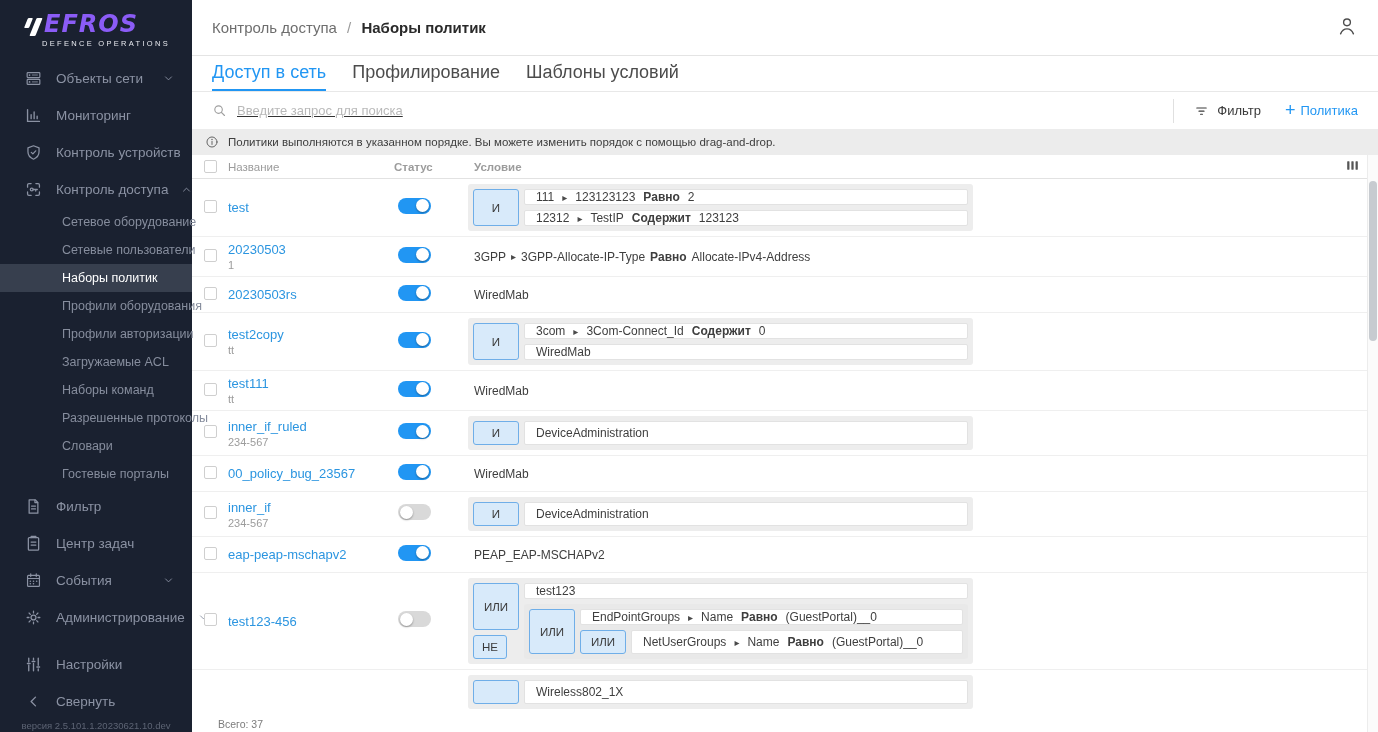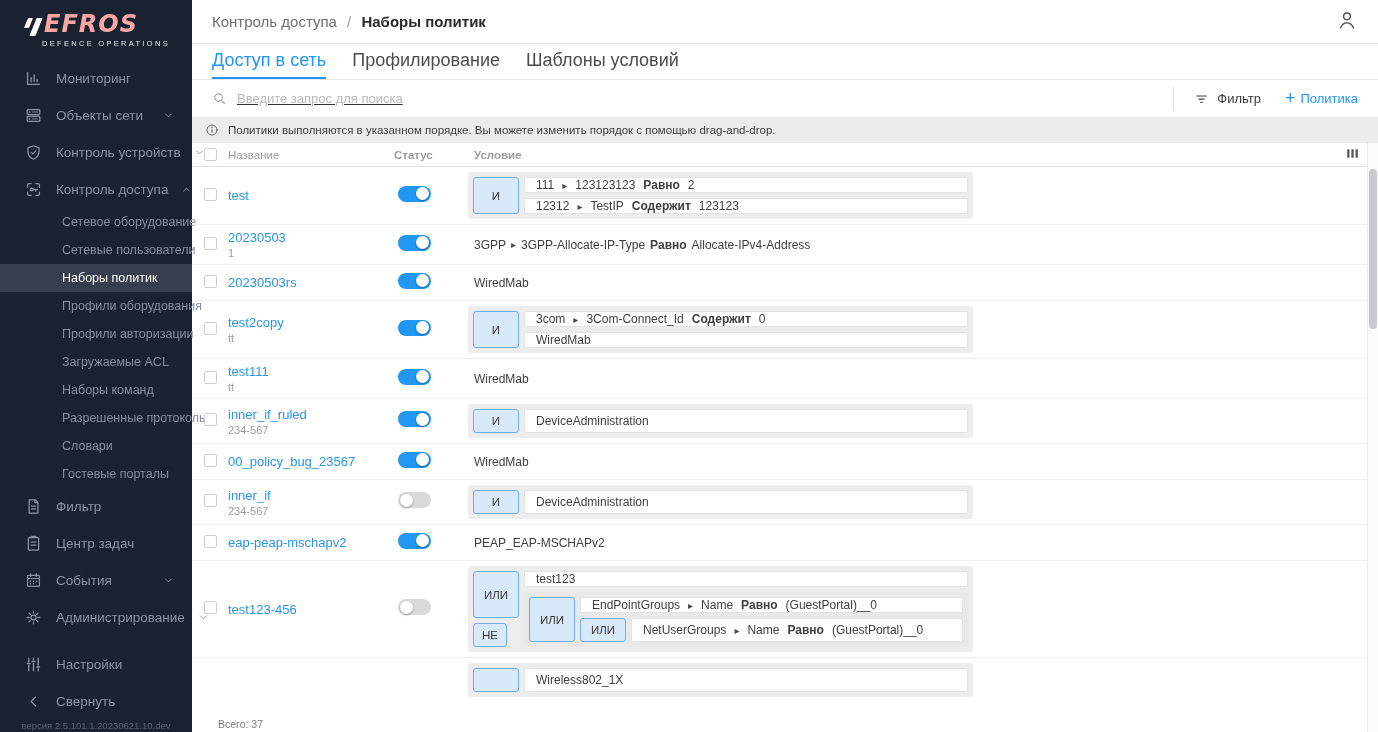--- a/index.html
+++ b/index.html
@@ -9,39 +9,39 @@
 
   .app { display:flex; width:1378px; height:732px; }
 
   
   .sidebar { width:192px; flex-shrink:0; background:#1a2130; display:flex; flex-direction:column; }
   .logo { padding:12px 0 4px 26px; }
   .logo-row { display:flex; align-items:flex-end; gap:2px; }
   .lm { background:#fff; transform:skewX(-22deg); display:inline-block; border-radius:1px; }
   .lm1 { width:5px; height:10px; margin-bottom:8px; }
   .lm2 { width:6px; height:18px; margin-right:3px; }
-  .logo-text { color:#fca5a5; font-size:24px; font-weight:bold; font-style:italic; letter-spacing:1px; line-height:1; font-family:"DejaVu Sans", sans-serif; }
+  .logo-text { color:#8b5cf6; font-size:24px; font-weight:bold; font-style:italic; letter-spacing:1px; line-height:1; font-family:"DejaVu Sans", sans-serif; }
   .logo-sub { color:#e8eaef; font-size:7.5px; letter-spacing:2.3px; margin-top:3px; padding-left:16px; white-space:nowrap; }
   .side-nav { display:flex; flex-direction:column; margin-top:8px; }
   .side-item { display:flex; align-items:center; gap:13px; height:37px; padding:0 18px 0 24px; color:#8b92a3; font-size:13.5px; cursor:pointer; }
   .side-item.gap-top { margin-top:10px; }
   .side-item .icon { width:19px; height:19px; flex-shrink:0; }
   .side-item .icon svg { width:19px; height:19px; }
   .side-label { white-space:nowrap; }
   .chev { margin-left:auto; width:11px !important; height:11px !important; }
   .chev svg { width:11px !important; height:11px !important; }
   .side-sub { display:flex; flex-direction:column; }
   .side-sub-item { height:28px; display:flex; align-items:center; padding-left:62px; font-size:12.5px; color:#868d9d; cursor:pointer; white-space:nowrap; }
   .side-sub-item.active { background:#373f4e; color:#ffffff; }
   .version { margin-top:auto; text-align:center; color:#5d6474; font-size:9.5px; padding-bottom:9px; }
 
   
   .main { flex:1; display:flex; flex-direction:column; min-width:0; position:relative; }
 
-  .topbar { height:44px; flex-shrink:0; border-bottom:1px solid #e4e4e4; display:flex; align-items:center; justify-content:space-between; padding:0 20px; }
+  .topbar { height:56px; flex-shrink:0; border-bottom:1px solid #e4e4e4; display:flex; align-items:center; justify-content:space-between; padding:0 20px; }
   .breadcrumb { font-size:15px; color:#6e6e6e; }
   .crumb-sep { margin:0 6px; color:#9a9a9a; }
   .crumb-current { font-weight:bold; color:#2a2a2a; }
   .user-btn .icon svg { width:22px; height:22px; color:#4d4d4d; }
 
   .tabs { height:36px; flex-shrink:0; border-bottom:1px solid #e8e8e8; display:flex; gap:26px; padding:0 20px; }
   .tab { display:flex; align-items:center; font-size:18px; color:#4c4c4c; border-bottom:2px solid transparent; cursor:pointer; white-space:nowrap; }
   .tab.active { color:#2196f3; border-bottom-color:#2196f3; }
 
   .searchbar { height:37px; flex-shrink:0; display:flex; align-items:center; padding:0 20px; }
@@ -111,42 +111,42 @@
       <div class="logo-row">
         <span class="lm lm1"></span>
         <span class="lm lm2"></span>
         <span class="logo-text">EFROS</span>
       </div>
       <div class="logo-sub">DEFENCE OPERATIONS</div>
     </div>
     <nav id="sidebar-nav" class="side-nav">
         <div class="side-item">
           <span class="icon">
-            <svg viewBox="0 0 24 24" fill="none" stroke="currentColor" stroke-width="1.7" stroke-linecap="round">
-              <path d="M4.5 4.5v15h15"></path>
-              <path d="M9 16v-5M12.8 16V7.5M16.6 16v-3"></path>
-            </svg>
-          </span>
-          <span class="side-label">Мониторинг</span>
-        </div>
-        <div class="side-item">
-          <span class="icon">
             <svg viewBox="0 0 24 24" fill="none" stroke="currentColor" stroke-width="1.5" stroke-linecap="round">
               <rect x="4" y="4.5" width="16" height="6.3" rx="1"></rect>
               <rect x="4" y="13.2" width="16" height="6.3" rx="1"></rect>
               <path d="M7 7.6h.01M7 16.3h.01" stroke-width="2.2"></path>
               <path d="M10.5 7.6H17M10.5 16.3H17" stroke-width="1.1"></path>
             </svg>
           </span>
           <span class="side-label">Объекты сети</span>
           <span class="icon chev">
             <svg viewBox="0 0 24 24" fill="none" stroke="currentColor" stroke-width="2" stroke-linecap="round" stroke-linejoin="round">
               <path d="M5.5 8.5 12 15l6.5-6.5"></path>
             </svg>
           </span>
+        </div>
+        <div class="side-item">
+          <span class="icon">
+            <svg viewBox="0 0 24 24" fill="none" stroke="currentColor" stroke-width="1.7" stroke-linecap="round">
+              <path d="M4.5 4.5v15h15"></path>
+              <path d="M9 16v-5M12.8 16V7.5M16.6 16v-3"></path>
+            </svg>
+          </span>
+          <span class="side-label">Мониторинг</span>
         </div>
         <div class="side-item">
           <span class="icon">
             <svg viewBox="0 0 24 24" fill="none" stroke="currentColor" stroke-width="1.6" stroke-linecap="round" stroke-linejoin="round">
               <path d="M12 3.5l7 2.6v5.1c0 4.3-2.9 7.7-7 9.3-4.1-1.6-7-5-7-9.3V6.1z"></path>
               <path d="M9.2 11.8l2 2 3.6-3.9"></path>
             </svg>
           </span>
           <span class="side-label">Контроль устройств</span>
           <span class="icon chev">

